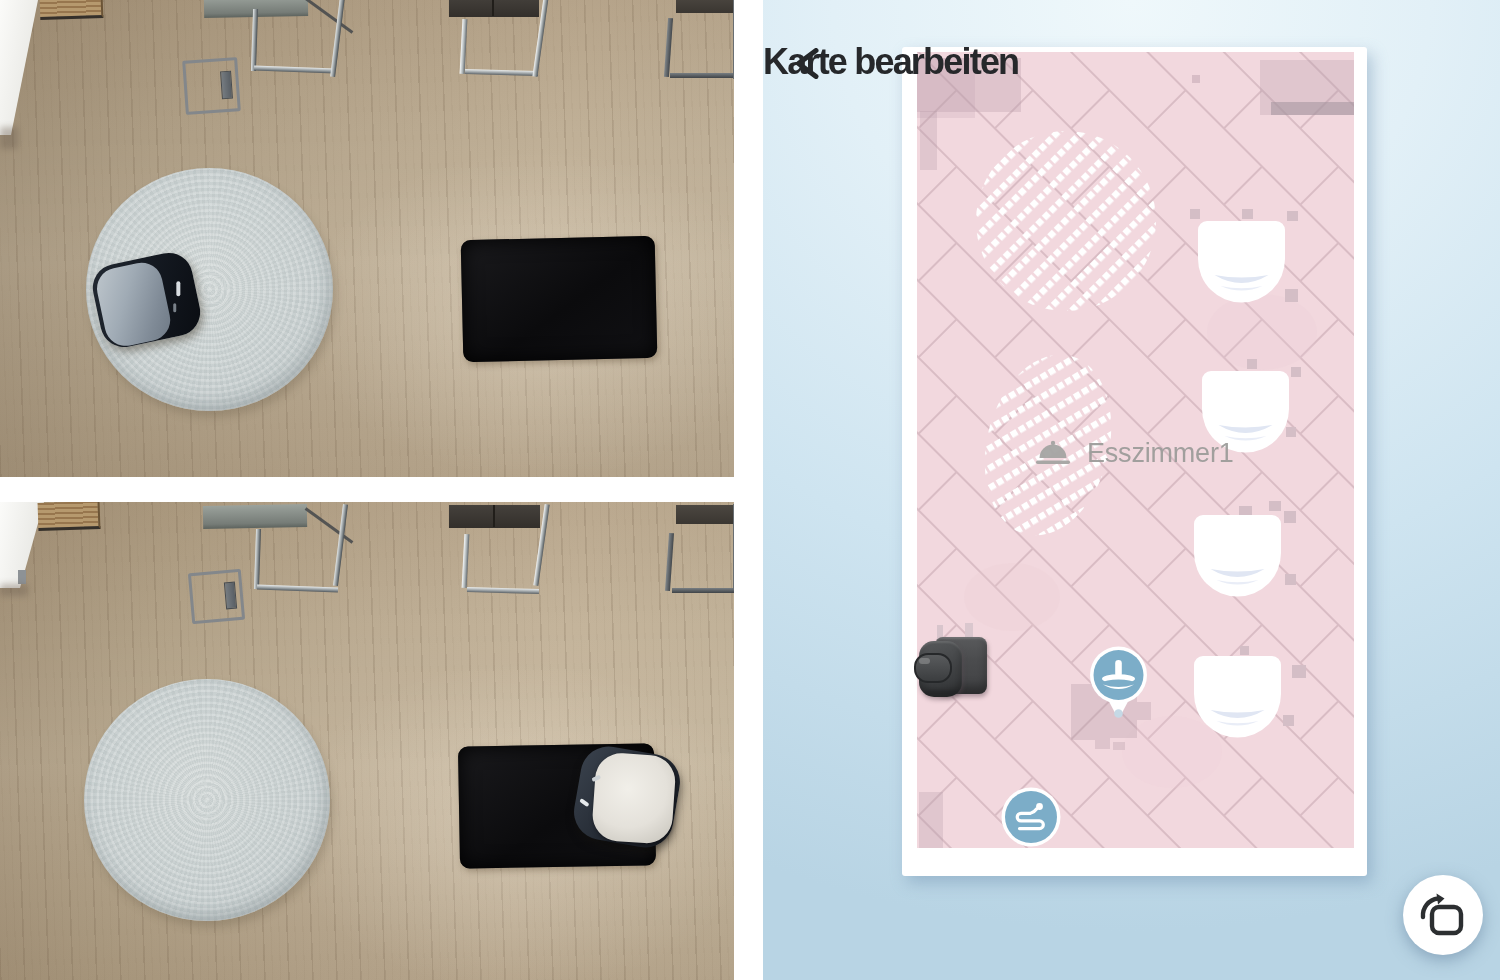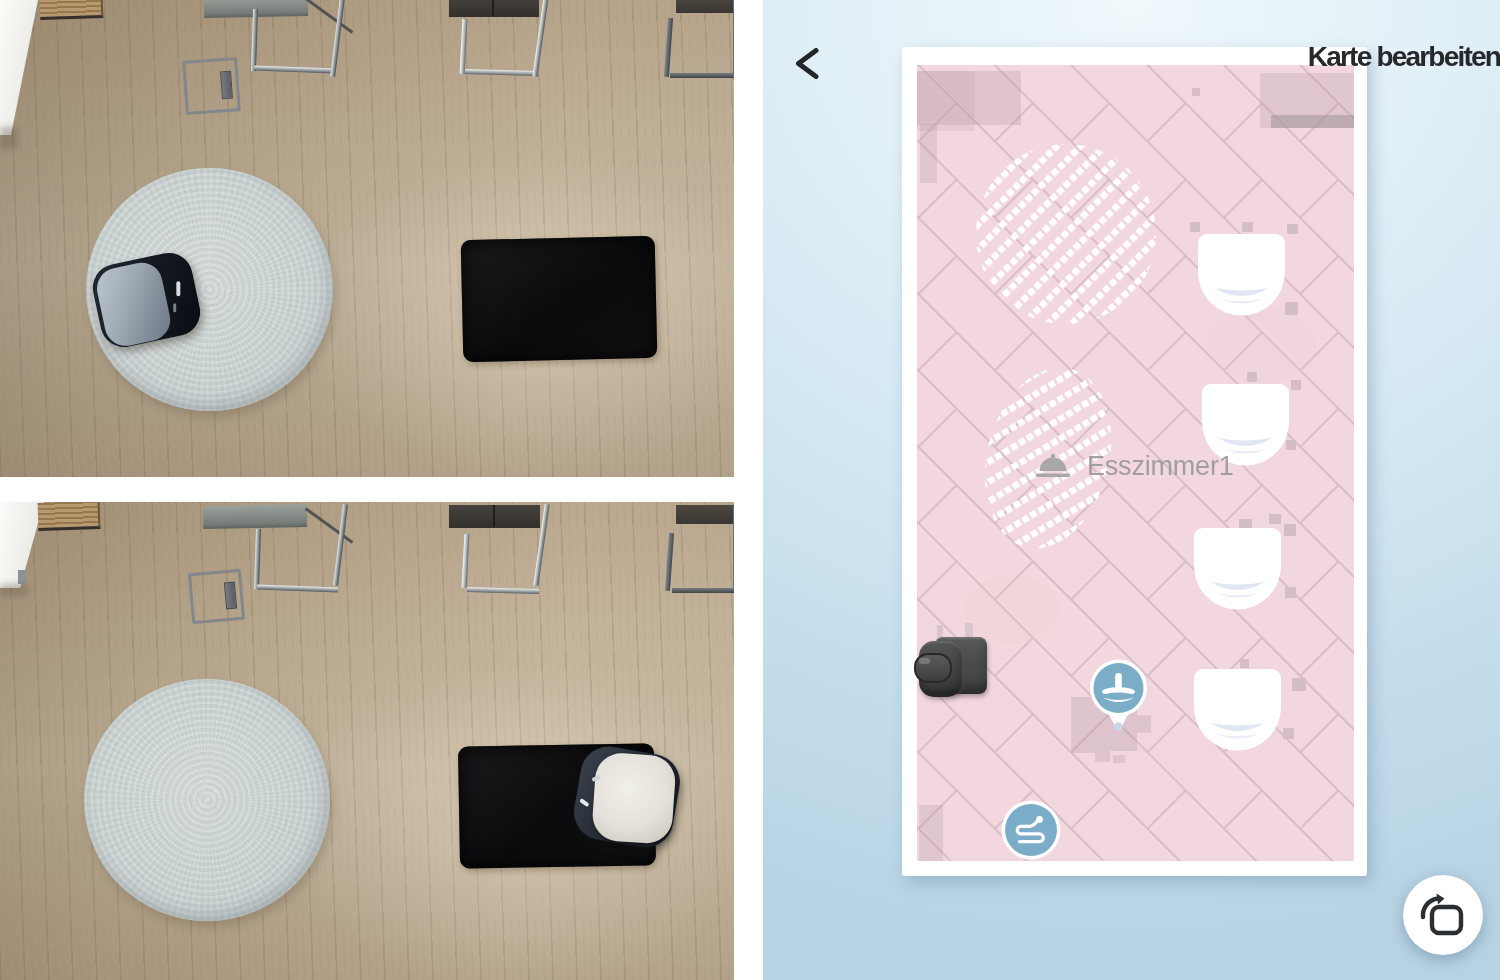--- a/index.html
+++ b/index.html
@@ -198,21 +198,21 @@
 <div class="abs" id="app" style="left:763px;top:0;width:737px;height:980px;
   background:radial-gradient(135% 95% at 50% 0%, #eff8fb 0%, #e2f0f7 30%, #cee4f0 62%, #b8d4e4 100%);">
 
   <svg class="abs" style="left:31px;top:48px;" width="26" height="31" viewBox="0 0 26 31">
     <polyline points="22,2.5 4.5,15.5 22,28.5" fill="none" stroke="#232629" stroke-width="5" stroke-linecap="round" stroke-linejoin="round"></polyline>
   </svg>
 
   <div class="abs" style="left:139px;top:47px;width:465px;height:829px;background:#ffffff;border-radius:3px;
     box-shadow:5px 7px 16px rgba(110,145,175,.45);"></div>
 
-  <div class="abs" style="left:154px;top:65px;width:437px;height:796px;background:#f2d8de;overflow:visible;">
+  <div class="abs" style="left:154px;top:52px;width:437px;height:796px;background:#f2d8de;overflow:visible;">
     <svg class="abs" style="left:0;top:0;" width="437" height="796" viewBox="0 0 437 796">
       <defs>
 
         <pattern id="hb" width="108" height="108" patternUnits="userSpaceOnUse" patternTransform="rotate(-45 0 0)">
           <g stroke="#ccadb6" stroke-width="2">
             <line x1="1" y1="0" x2="1" y2="108"></line>
             <line x1="55" y1="0" x2="55" y2="108"></line>
             <line x1="0" y1="1" x2="54" y2="1"></line>
             <line x1="54" y1="55" x2="108" y2="55"></line>
           </g>
@@ -331,21 +331,21 @@
     <div class="abs" style="left:6px;top:21px;width:43px;height:56px;border-radius:15px;
       background:linear-gradient(165deg,#555759 5%,#404244 55%,#313335 100%);
       box-shadow:inset 0 -6px 8px rgba(0,0,0,.32), inset 0 2px 2px rgba(255,255,255,.13), 1px 3px 4px rgba(95,75,85,.4);"></div>
 
     <div class="abs" style="left:1px;top:33px;width:38px;height:30px;border-radius:14px;border:2px solid #26282a;
       background:linear-gradient(180deg,#595b5d,#3b3d3f);box-sizing:border-box;"></div>
     <div class="abs" style="left:6px;top:38px;width:11px;height:6px;border-radius:3px;background:rgba(255,255,255,.22);"></div>
     <div class="abs" style="left:12px;top:70px;width:34px;height:5px;border-radius:3px;background:rgba(25,22,26,.22);filter:blur(1.5px);"></div>
   </div>
 
-  <div class="abs" style="left:0;right:0;top:41px;text-align:right;font-size:28px;font-weight:bold;color:#26282b;
+  <div class="abs" style="left:0;right:0;top:41px;text-align:left;font-size:36px;font-weight:bold;color:#26282b;
     letter-spacing:-1.8px;">Karte bearbeiten</div>
 
   <div class="abs" style="left:640px;top:875px;width:80px;height:80px;border-radius:50%;background:#ffffff;
     box-shadow:0 5px 16px rgba(90,120,150,.5);"></div>
   <svg class="abs" style="left:656px;top:891px;" width="48" height="48" viewBox="0 0 48 48">
     <rect x="13" y="16" width="29" height="26" rx="7" fill="none" stroke="#2c2f31" stroke-width="4.4"></rect>
     <path d="M4 26 A 17 17 0 0 1 19 7.5" fill="none" stroke="#2c2f31" stroke-width="4.4" stroke-linecap="round"></path>
     <path d="M17.5 2.5 L25.5 7.6 L19 13.5 Z" fill="#2c2f31"></path>
   </svg>
 </div>

